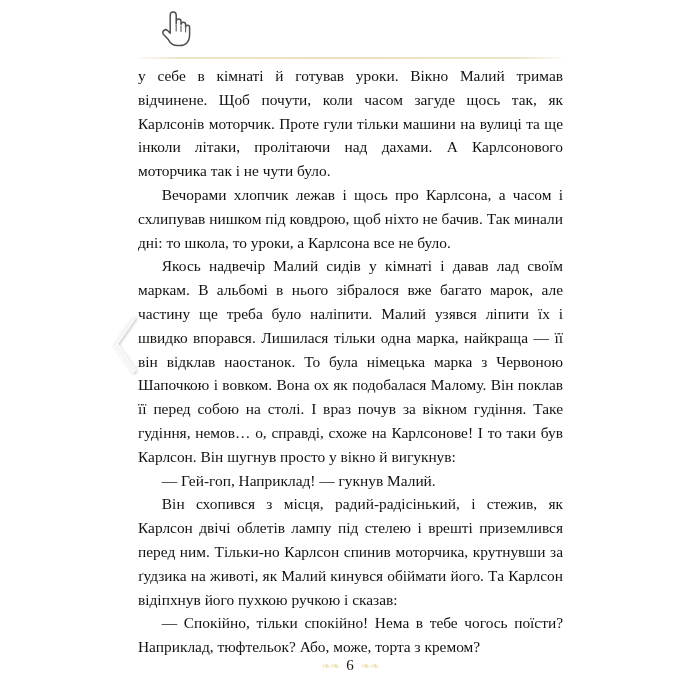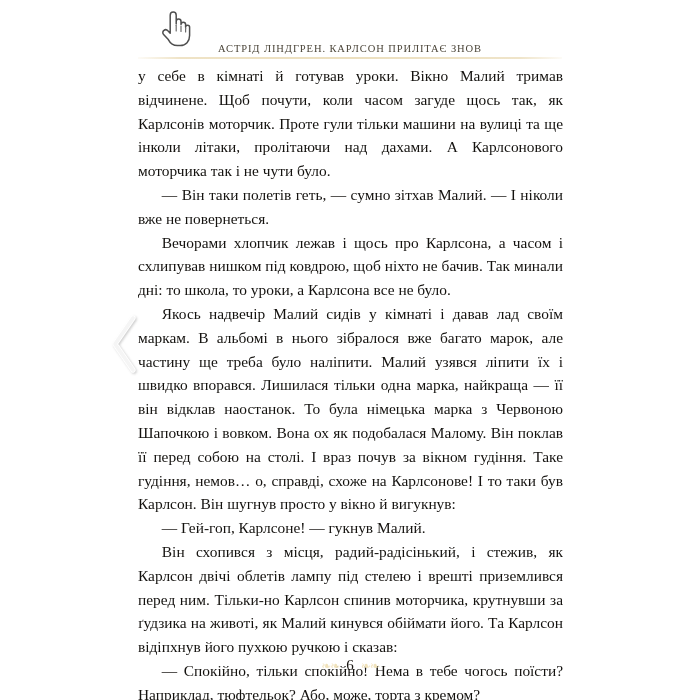--- a/index.html
+++ b/index.html
@@ -123,31 +123,27 @@
       <defs>
         <filter id="chevShadow" x="-50%" y="-50%" width="220%" height="220%">
           <feDropShadow dx="1.2" dy="1.2" stdDeviation="0.9" flood-color="#9a9a9a" flood-opacity="0.55"></feDropShadow>
         </filter>
       </defs>
       <polyline points="27,6 9,32 27,58" fill="none" stroke="#ffffff" stroke-width="5.2" stroke-linecap="round" stroke-linejoin="round" filter="url(#chevShadow)"></polyline>
       <polyline points="27,6 9,32 27,58" fill="none" stroke="#f4f4f4" stroke-width="3.4" stroke-linecap="round" stroke-linejoin="round"></polyline>
     </svg>
   </div>
 
-  <div id="running-head">
-    <span id="running-head-text">АСТРІД ЛІНДГРЕН.  КАРЛСОН ПРИЛІТАЄ ЗНОВ</span>
-  </div>
   <div id="head-rule"></div>
 
   <div id="text-column">
     <p class="para no-indent">у себе в кімнаті й готував уроки. Вікно Малий тримав відчинене. Щоб почути, коли часом загуде щось так, як Карлсонів моторчик. Проте гули тільки машини на вулиці та ще інколи літаки, пролітаючи над дахами. А Карлсонового моторчика так і не чути було.</p>
-    <p class="para dialogue">— Він таки полетів геть, — сумно зітхав Малий. — І ніколи вже не повернеться.</p>
     <p class="para">Вечорами хлопчик лежав і щось про Карлсона, а часом і схлипував нишком під ковдрою, щоб ніхто не бачив. Так минали дні: то школа, то уроки, а Карлсона все не було.</p>
     <p class="para">Якось надвечір Малий сидів у кімнаті і давав лад своїм маркам. В альбомі в нього зібралося вже багато марок, але частину ще треба було наліпити. Малий узявся ліпити їх і швидко впорався. Лишилася тільки одна марка, найкраща — її він відклав наостанок. То була німецька марка з Червоною Шапочкою і вовком. Вона ох як подобалася Малому. Він поклав її перед собою на столі. І враз почув за вікном гудіння. Таке гудіння, немов… о, справді, схоже на Карлсонове! І то таки був Карлсон. Він шугнув просто у вікно й вигукнув:</p>
-    <p class="para dialogue">— Гей-гоп, Карлсоне! — гукнув Малий.</p>
+    <p class="para dialogue">— Гей-гоп, Наприклад! — гукнув Малий.</p>
     <p class="para">Він схопився з місця, радий-радісінький, і стежив, як Карлсон двічі облетів лампу під стелею і врешті приземлився перед ним. Тільки-но Карлсон спинив моторчика, крутнувши за ґудзика на животі, як Малий кинувся обіймати його. Та Карлсон відіпхнув його пухкою ручкою і сказав:</p>
     <p class="para dialogue">— Спокійно, тільки спокійно! Нема в тебе чогось поїсти? Наприклад, тюфтельок? Або, може, торта з кремом?</p>
 
   </div>
 
   <div id="page-footer">
     <span class="flourish">❧❧</span>
     <span id="page-number">6</span>
     <span class="flourish">❧❧</span>
   </div>

